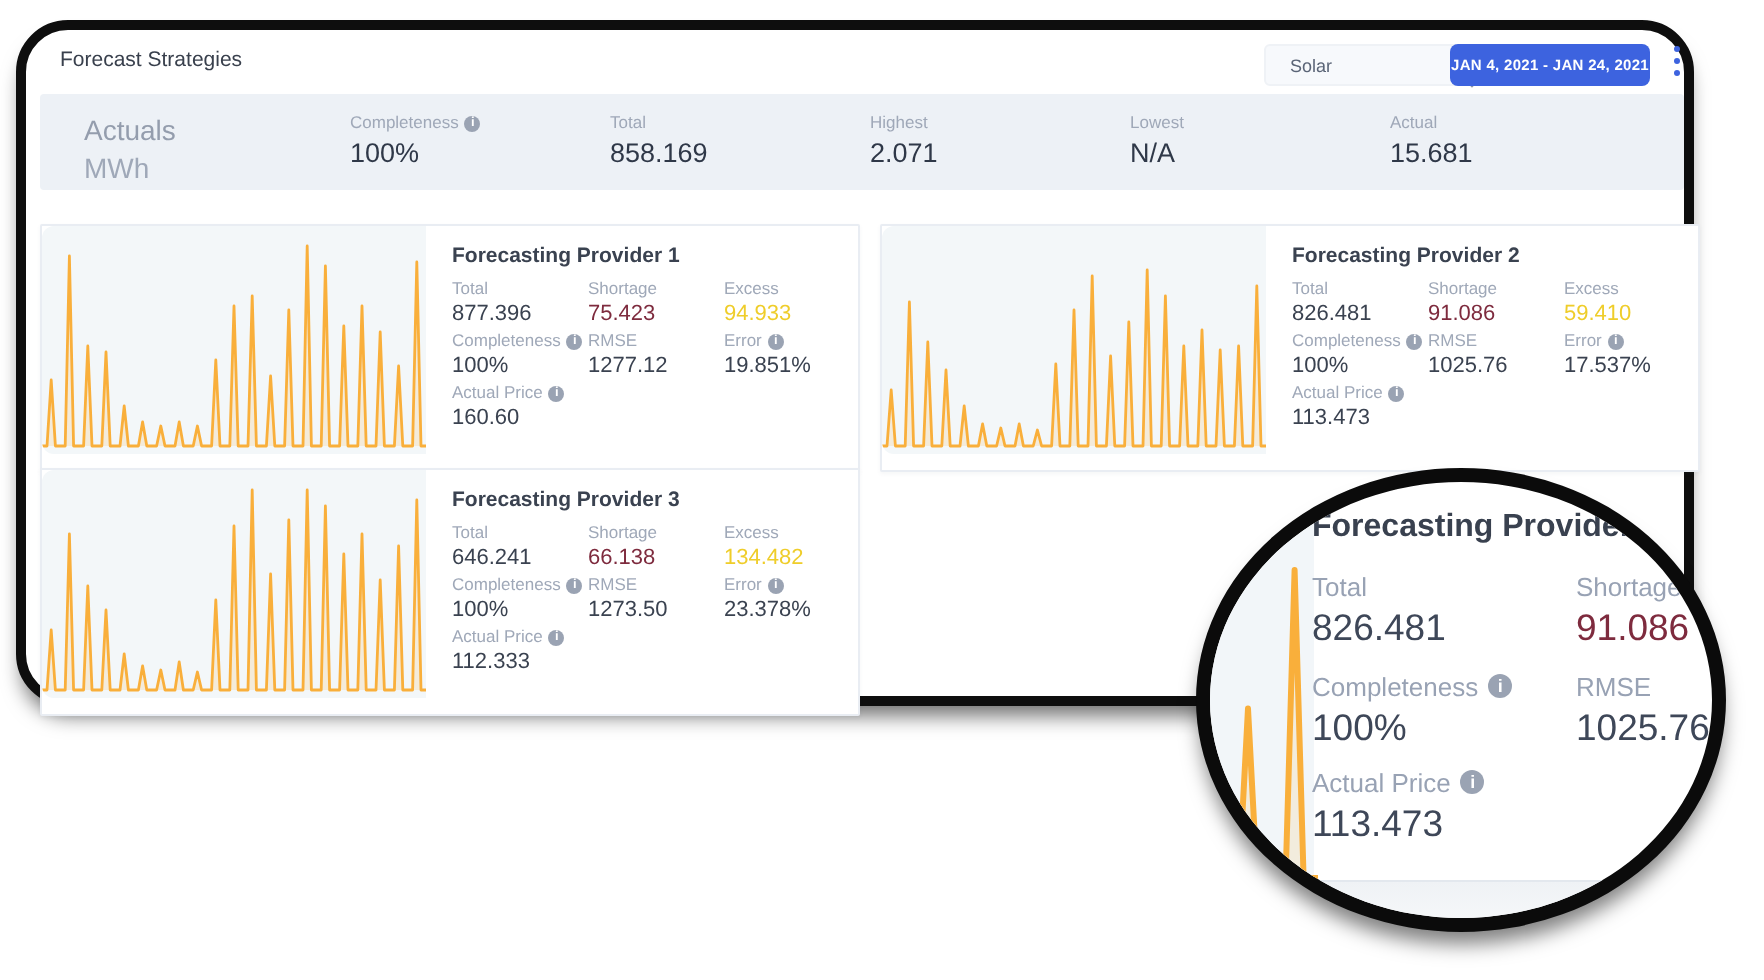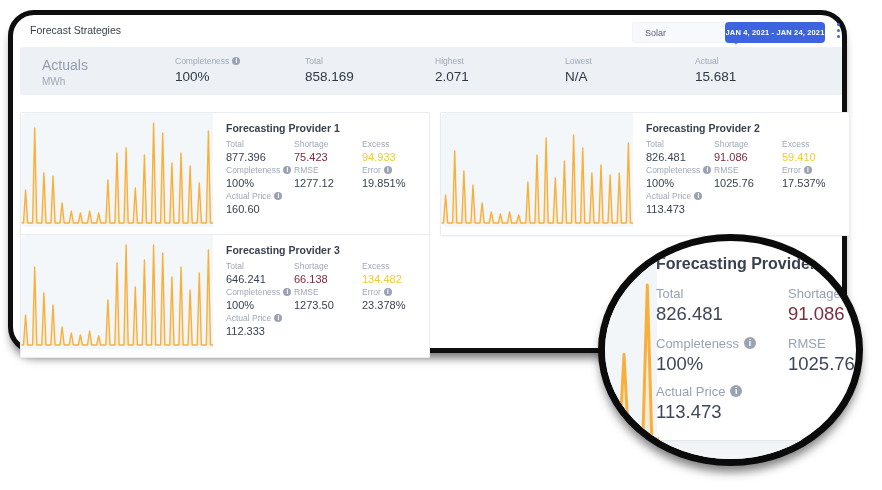--- a/index.html
+++ b/index.html
@@ -25,21 +25,21 @@
     color:#fff; font-size:7.5px; font-weight:bold; letter-spacing:.02em;
     font-family:"Liberation Sans", sans-serif; text-align:center; line-height:21px;
   }
   .date-btn .chev { display:inline-block; margin-left:4px; }
 
   .kebab { position:absolute; left:821px; top:8px; width:8px; height:20px; cursor:pointer; }
   .kebab i { display:block; width:3px; height:3px; border-radius:50%; background:#3d63df; margin:0 auto 3px; }
 
   .band { position:absolute; left:7px; top:32px; width:822px; height:48px; background:#edf1f6; border-radius:2px; }
   .band .a-title { position:absolute; left:22px; top:10px; font-size:14px; color:#949dad; }
-  .band .a-unit  { position:absolute; left:22px; top:29px; font-size:10px; color:#9fa8b8; }
+  .band .a-unit  { position:absolute; left:22px; top:29px; font-size:14px; color:#9fa8b8; }
   .metric { position:absolute; top:9px; }
   .metric .m-label { font-size:8.5px; color:#9fa8b8; }
   .metric .m-value { font-size:13.5px; color:#2f3848; margin-top:3px; }
 
   .card {
     position:absolute; width:410px; height:124px; background:#fff;
     border:1px solid #e9edf3; border-radius:1px; box-shadow:0 1px 2px rgba(50,70,100,.05);
   }
   .card .chart-wrap { position:absolute; left:0; top:0; width:192px; height:114px; background:#f3f7f9; border-radius:6px 0 0 6px; overflow:hidden; }
   .card .c-title { position:absolute; left:205px; top:9px; font-size:10.5px; font-weight:bold; color:#3a4250; }

